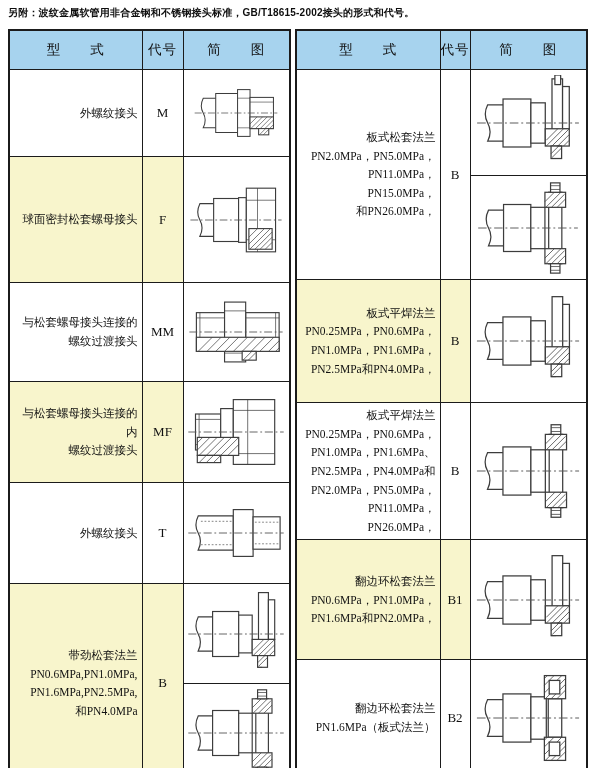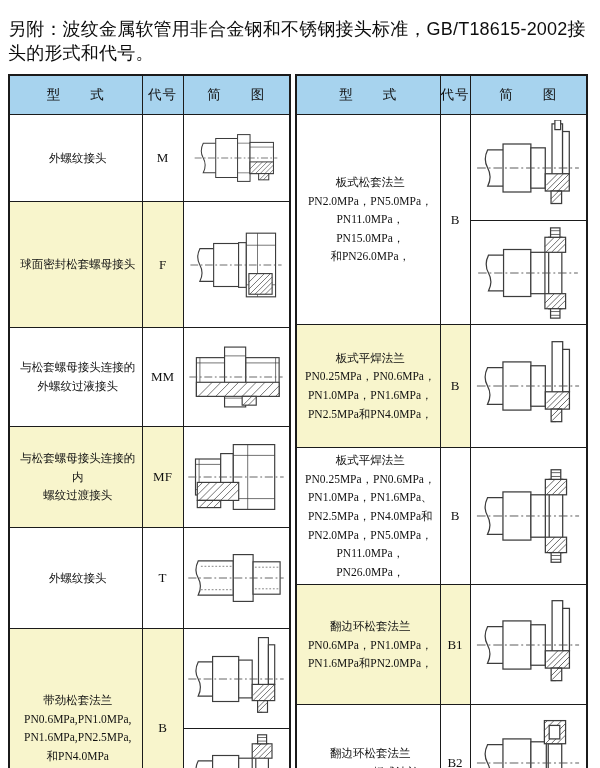--- a/index.html
+++ b/index.html
@@ -1,24 +1,24 @@
 <!DOCTYPE html>
 <html><head>
 <meta charset="utf-8">
 <style>
   html,body{margin:0;padding:0;background:#fff;}
   body{width:600px;height:768px;font-family:"Liberation Sans","DejaVu Sans",sans-serif;color:#111;}
   .page{box-sizing:border-box;width:600px;height:768px;padding:6px 7px 0 8px;background:#fff;}
-  .title{font-size:18px;font-weight:normal;letter-spacing:0.2px;margin:11px 0 9px 0;color:#0d0d0d;}
+  .title{font-size:10px;font-weight:bold;letter-spacing:0.2px;margin:0 0 9px 0;color:#0d0d0d;}
   .tables{display:flex;gap:4px;align-items:flex-start;}
   table{border-collapse:collapse;table-layout:fixed;font-family:"Liberation Serif","DejaVu Serif",serif;}
   table.t{border:2px solid #1b1b1b;}
   .t th,.t td{border:1px solid #1b1b1b;padding:0;overflow:hidden;}
   .t th{background:#a7d3ee;font-weight:normal;font-size:13.5px;height:38px;letter-spacing:1px;}
-  td.type{font-size:11.5px;line-height:1.62;padding:3px 4px 3px 8px;white-space:pre-line;vertical-align:middle;text-align:center;}
+  td.type{font-size:11.5px;line-height:1.62;padding:3px 4px 3px 8px;white-space:pre-line;vertical-align:middle;text-align:right;}
   td.code{text-align:center;vertical-align:middle;font-size:13px;}
   td.diag{background:#fff;text-align:center;vertical-align:middle;}
   .y{background:#f8f5cc;}
   svg.d{display:block;margin:0 auto;}
   .ln{fill:#ffffff;stroke:#3c3c3c;stroke-width:1.3;}
   .h{stroke:#3c3c3c;stroke-width:0.8;fill:none;}
   .cl{stroke:#555;stroke-width:1;stroke-dasharray:9 3 2 3;fill:none;}
   .dd{stroke:#555;stroke-width:0.8;stroke-dasharray:2 2;fill:none;}
   .tk{stroke:#3c3c3c;stroke-width:0.8;fill:none;}
 </style>
@@ -103,21 +103,21 @@
             <path class="tk" d="M67,27 H101 M67,73 H101 M80,13 V87"></path>
             <rect class="ln" x="70" y="60" width="27" height="24"></rect>
             <path class="h" d="M71,84 L95,60 M77,84 L97,64 M83,84 L97,70 M89,84 L97,76 M70,78 L88,60 M70,70 L80,60"></path>
             <line class="cl" x1="2" y1="50" x2="108" y2="50"></line>
           </svg>
         </td>
       </tr>
 
       <tr style="height:99px">
         <td class="type">与松套螺母接头连接的
-外螺纹过液接头</td>
+螺纹过渡接头</td>
         <td class="code">MM</td>
         <td class="diag">
           <svg class="d" width="102" height="88" viewBox="0 0 110 100">
             <rect class="ln" x="10" y="28" width="32" height="44"></rect>
             <path class="tk" d="M14,28 V72 M10,34 H42 M10,66 H42"></path>
             <rect class="ln" x="66" y="28" width="38" height="44"></rect>
             <path class="tk" d="M100,28 V72 M66,34 H104 M66,66 H104"></path>
             <rect class="ln" x="42" y="16" width="24" height="68"></rect>
             <path class="tk" d="M42,26 H66 M42,74 H66"></path>
             <rect class="ln" x="10" y="56" width="94" height="16"></rect>

